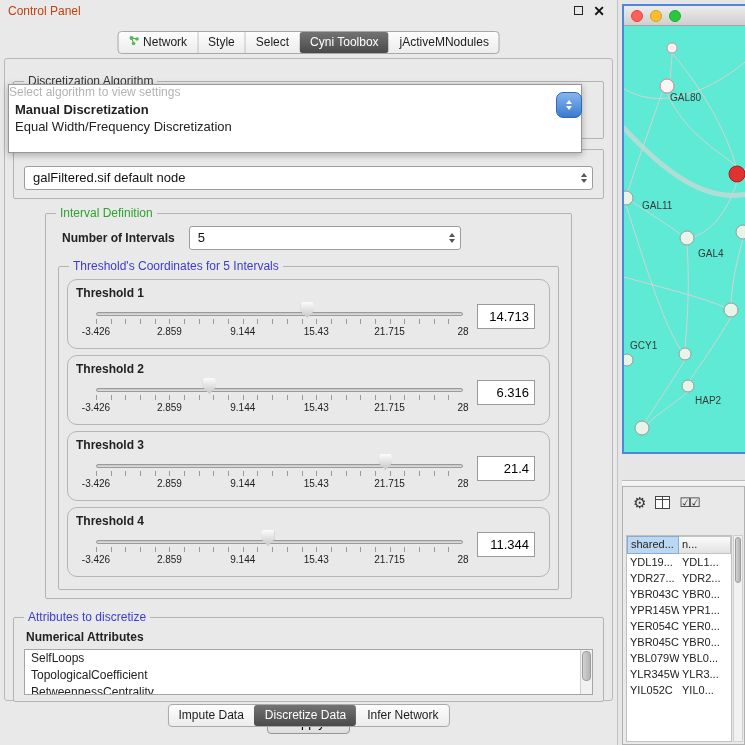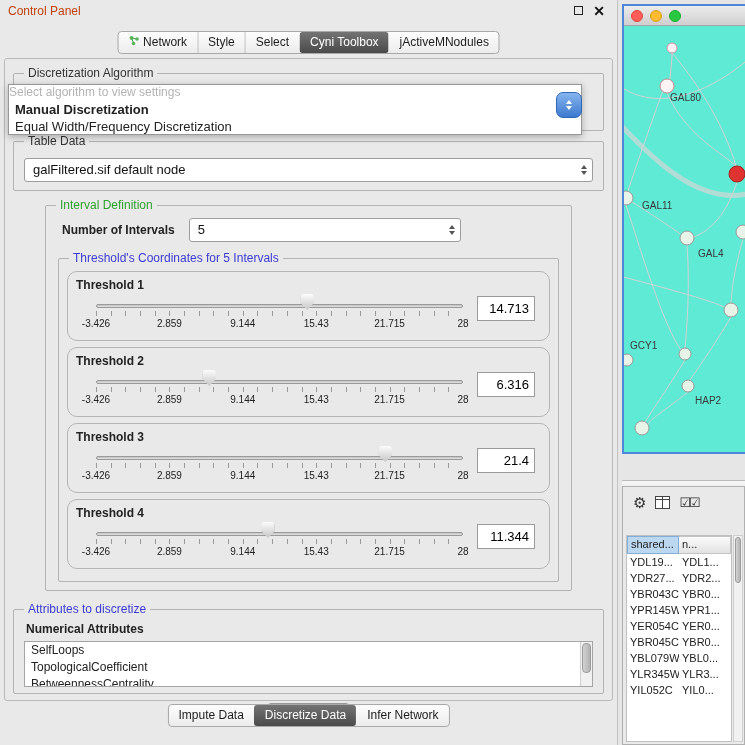--- a/index.html
+++ b/index.html
@@ -25,21 +25,21 @@
   #top-tabbar { top:31px; left:50%; transform:translateX(-50%); }
   #bottom-tabbar { top:704px; left:50%; transform:translateX(-50%); }
   .tab { padding:0 10px; line-height:21px; display:flex; align-items:center; gap:4px;
     border-left:1px solid #c3c3c3; color:#1c1c1c; cursor:pointer; }
   .tab:first-child { border-left:none; }
   .tab.selected { background:linear-gradient(#737373,#4a4a4a); color:#fff;
     border-radius:3px; border-left-color:transparent; }
   .tab.selected + .tab { border-left-color:transparent; }
 
   #content { position:absolute; left:4px; top:58px; width:609px; height:643px;
-    border:1px solid #b9b9b9; border-radius:3px; background:#e9e9e9; padding:0 6px; }
+    border:1px solid #b9b9b9; border-radius:3px; background:#e9e9e9; padding:8px 6px; }
 
   .group { position:relative; border:1px solid #b3b3b3; border-radius:2px; background:#e9e9e9; }
   .group-label { position:absolute; top:-8px; left:10px; background:#e9e9e9;
     padding:0 4px; font-size:12px; color:#333; line-height:14px; }
   .group-label.green { color:#2fa32f; }
   .group-label.blue  { color:#3b3bd1; }
 
   #grp-algorithm { margin:14px 2px 0; height:58px; }
   #grp-tabledata { margin:10px 2px 0; padding:10px 10px 8px; }
   #grp-interval  { margin:14px 34px 0 34px; padding:12px 8px 8px; }
@@ -91,21 +91,21 @@
 
   #apply-btn { display:block; margin:9px auto 0; padding:3px 24px; font:13px "Liberation Sans",sans-serif;
     background:linear-gradient(#fefefe,#dcdcdc); border:1px solid #979797; border-radius:4px; cursor:pointer; }
 
   
   #algo-dropdown { position:absolute; left:8px; top:84px; width:574px; z-index:50;
     background:#fff; border:1px solid #979797; box-shadow:0 2px 7px rgba(0,0,0,.28); }
   #algo-prompt { text-align:left; color:#b3b3b3; font-size:12px; padding:0 0 1px; }
   .algo-option { font-size:13px; padding:1px 6px; cursor:pointer; }
   .algo-option.bold { font-weight:bold; padding-top:2px; }
-  .algo-option:last-child { padding-bottom:0; }
+  .algo-option:last-child { padding-bottom:18px; }
 
   #combo-capsule { position:absolute; left:556px; top:92px; width:26px; height:26px; z-index:60;
     border-radius:7px; background:linear-gradient(#86b5ef,#3c79cf); border:1px solid #3168b4;
     display:flex; flex-direction:column; align-items:center; justify-content:center; cursor:pointer; }
   #combo-capsule .tri-up { border-bottom-color:#fff; }
   #combo-capsule .tri-down { border-top-color:#fff; }
 
   
   #network-window { position:absolute; left:622px; top:4px; width:123px; height:450px;
     border:2px solid #4f86d8; border-right:none; background:#fff; }

